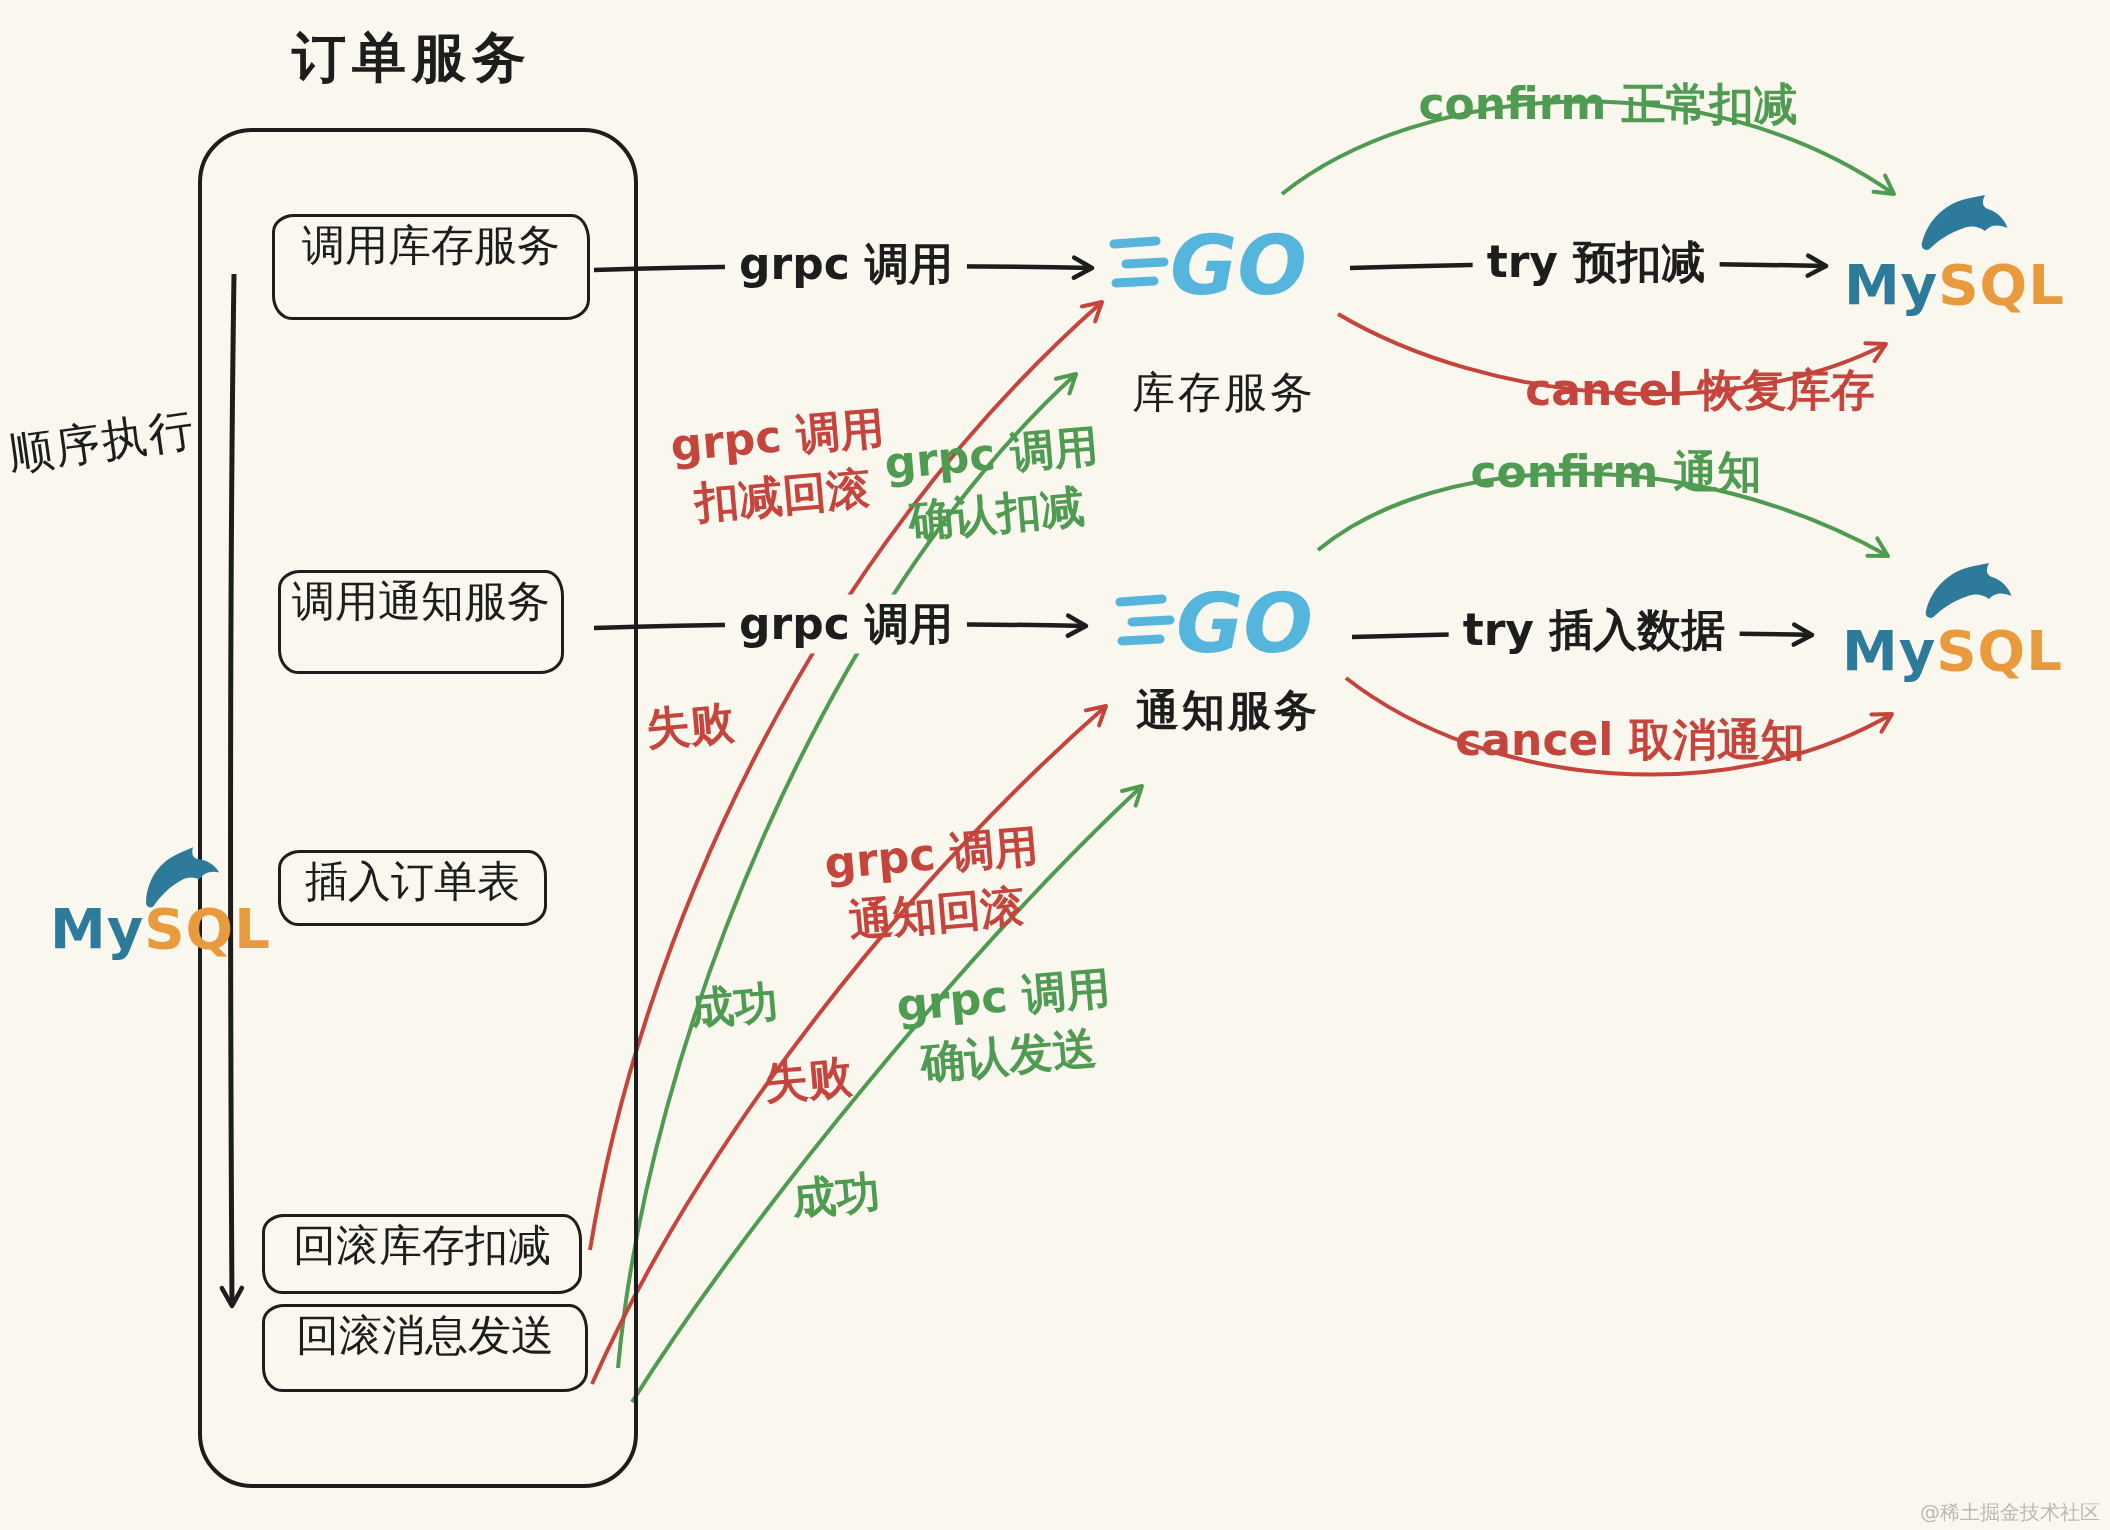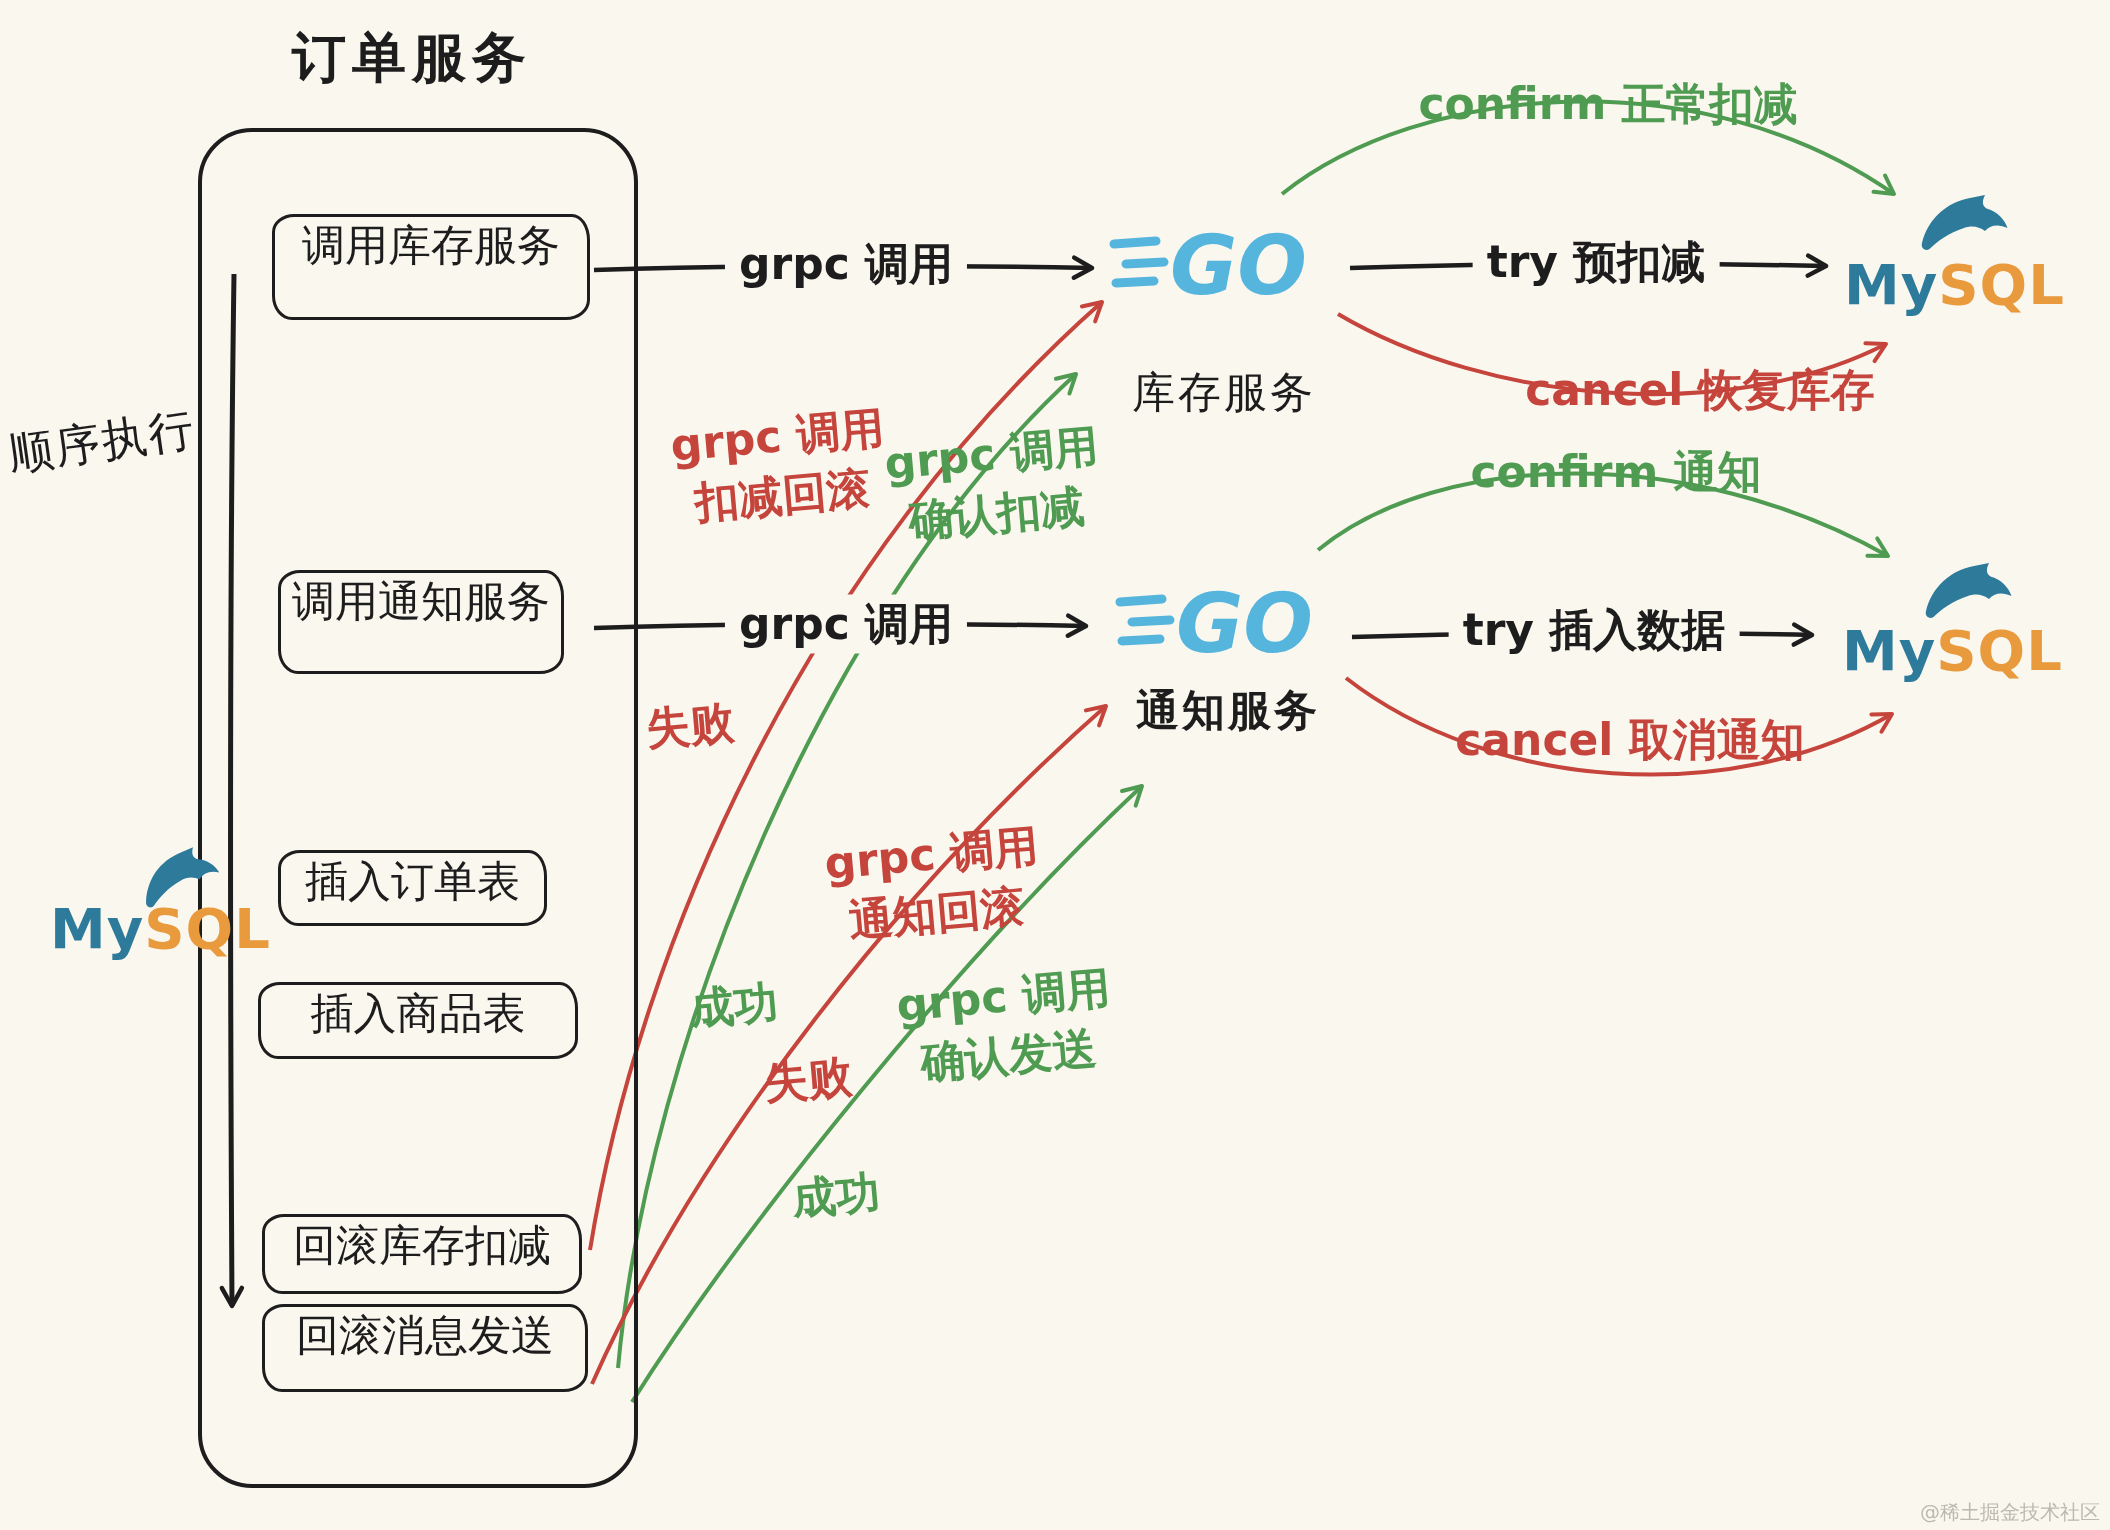--- a/index.html
+++ b/index.html
@@ -72,23 +72,20 @@
   <div class="seq-label">顺序执行</div>
 
   <div class="step" style="left:272px; top:214px; width:318px; height:106px;">
     <span>调用库存服务</span>
   </div>
   <div class="step" style="left:278px; top:570px; width:286px; height:104px;">
     <span>调用通知服务</span>
   </div>
   <div class="step" style="left:258px; top:850px; width:269px; height:76px;margin-left:20px;">
     <span>插入订单表</span>
-  </div>
-  <div class="step" style="left:258px; top:982px; width:320px; height:77px;">
-    <span>插入商品表</span>
   </div>
   <div class="step" style="left:262px; top:1214px; width:320px; height:80px;">
     <span>回滚库存扣减</span>
   </div>
   <div class="step" style="left:262px; top:1304px; width:326px; height:88px;">
     <span>回滚消息发送</span>
   </div>
 
   <svg class="dolphin" style="left:136px; top:848px; transform:rotate(-12deg);" width="88" height="60" viewBox="0 0 64 44">
     <path d="M4,34 C8,18 20,7 36,4 L46,2 C44,6 44,9 47,11 C54,13 59,18 61,24 C55,21 49,22 46,26 C42,23 37,22 32,24 C22,27 14,33 9,38 C6,40 3,37 4,34 Z" fill="#2D7A9B"></path>

